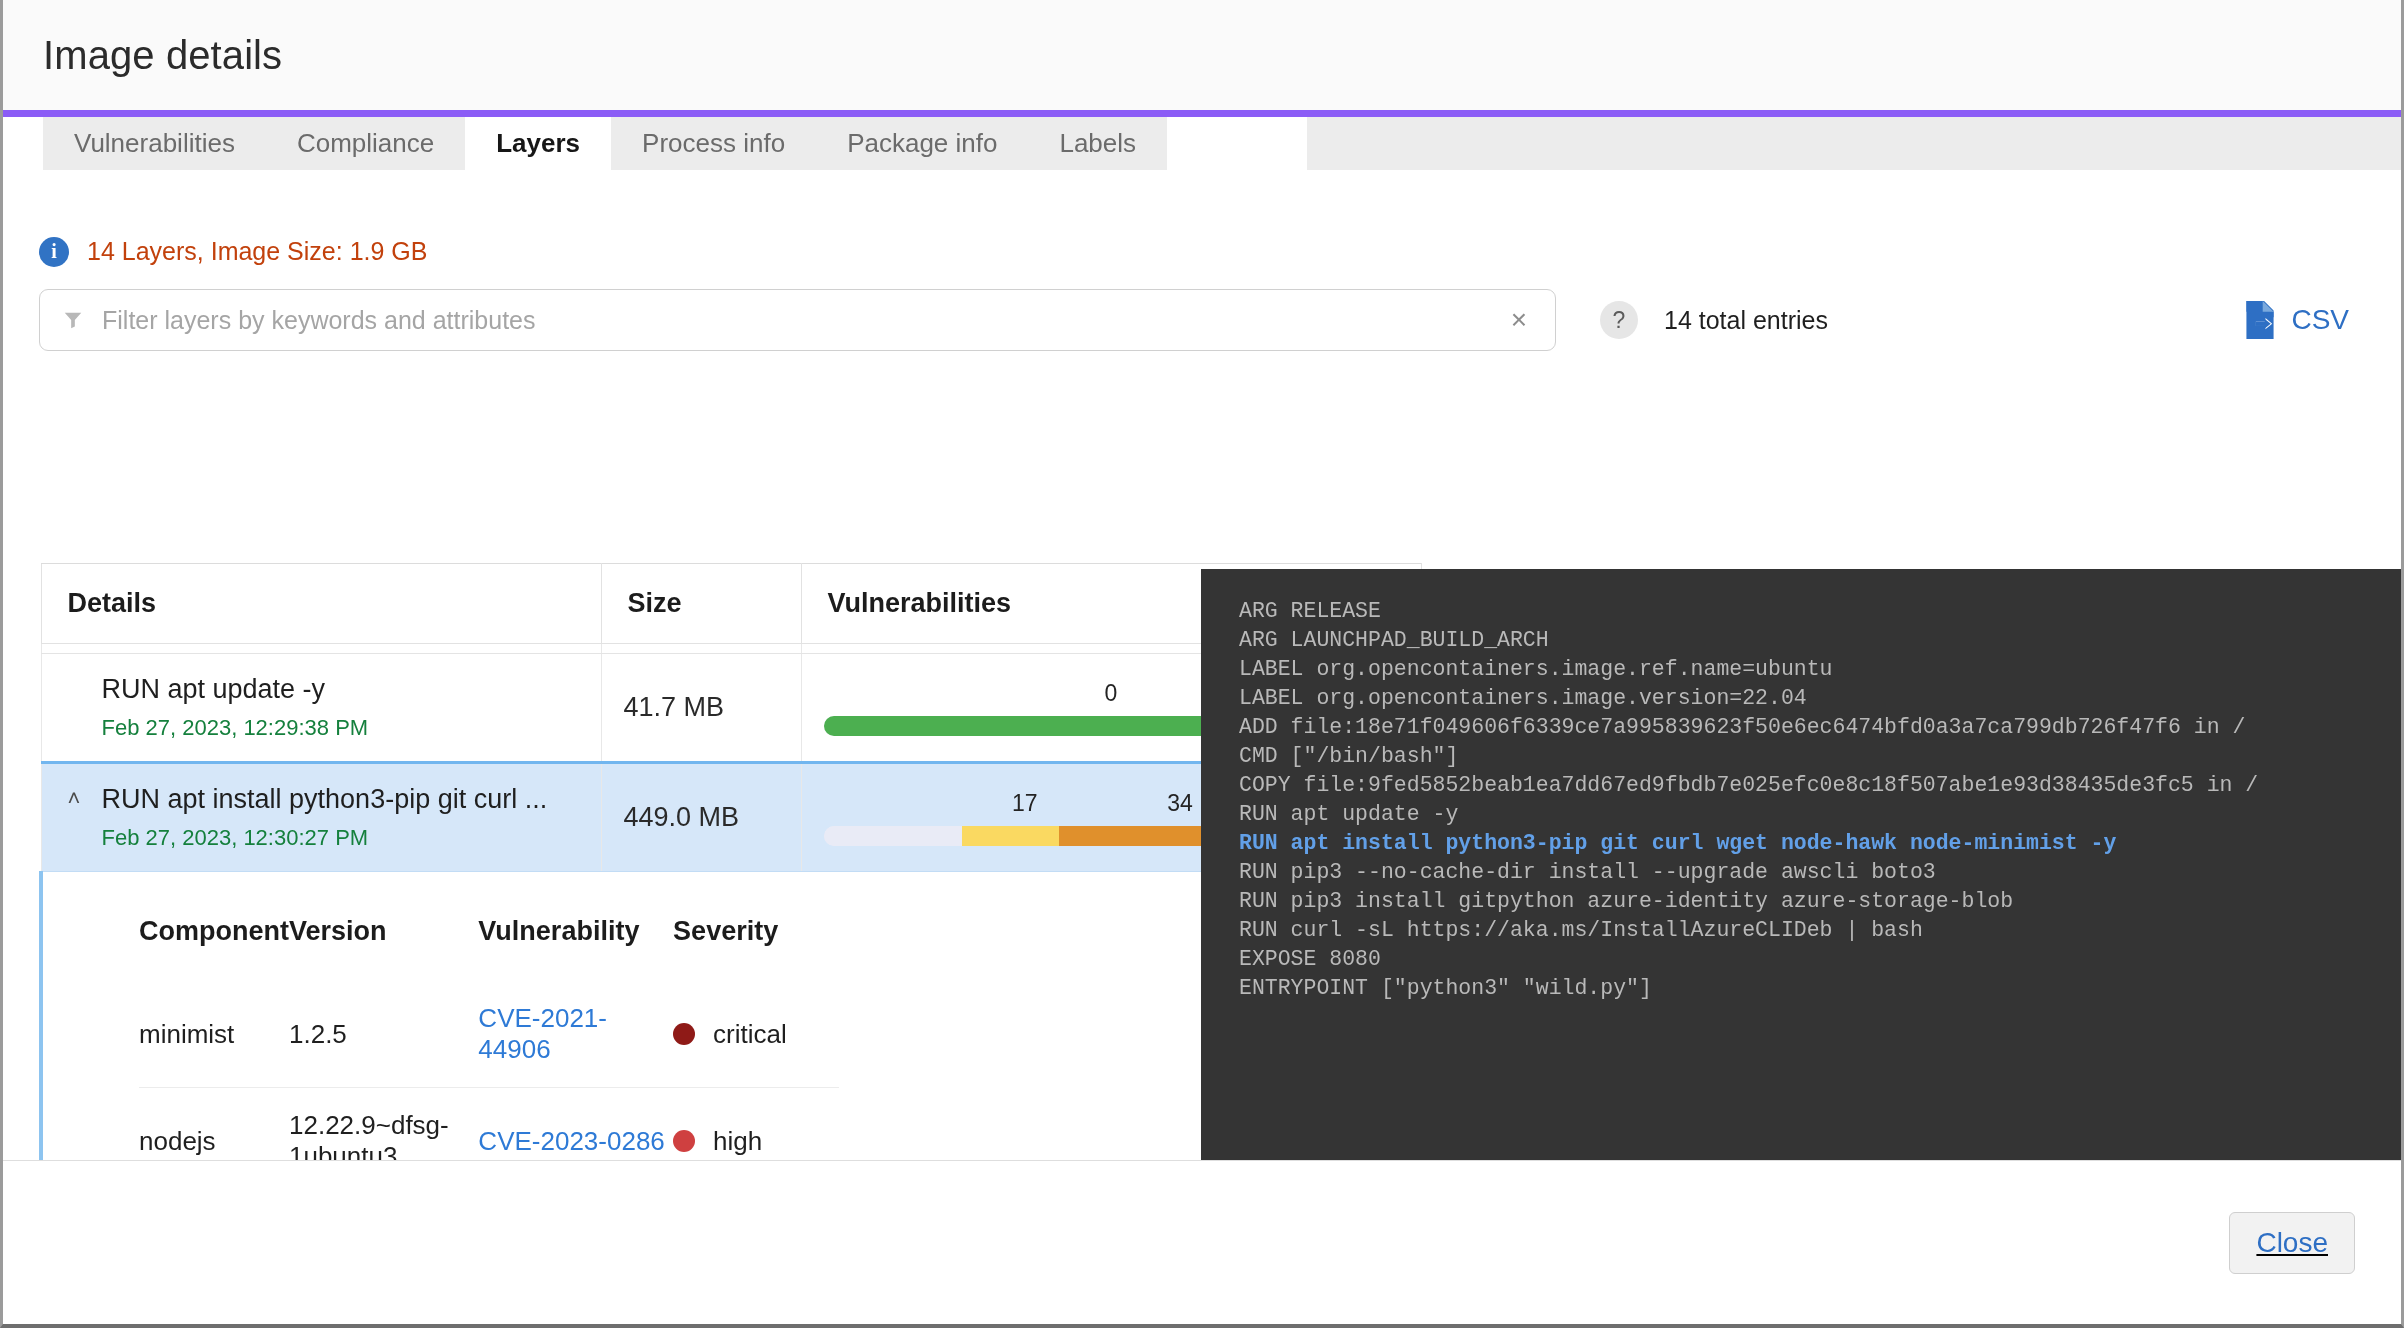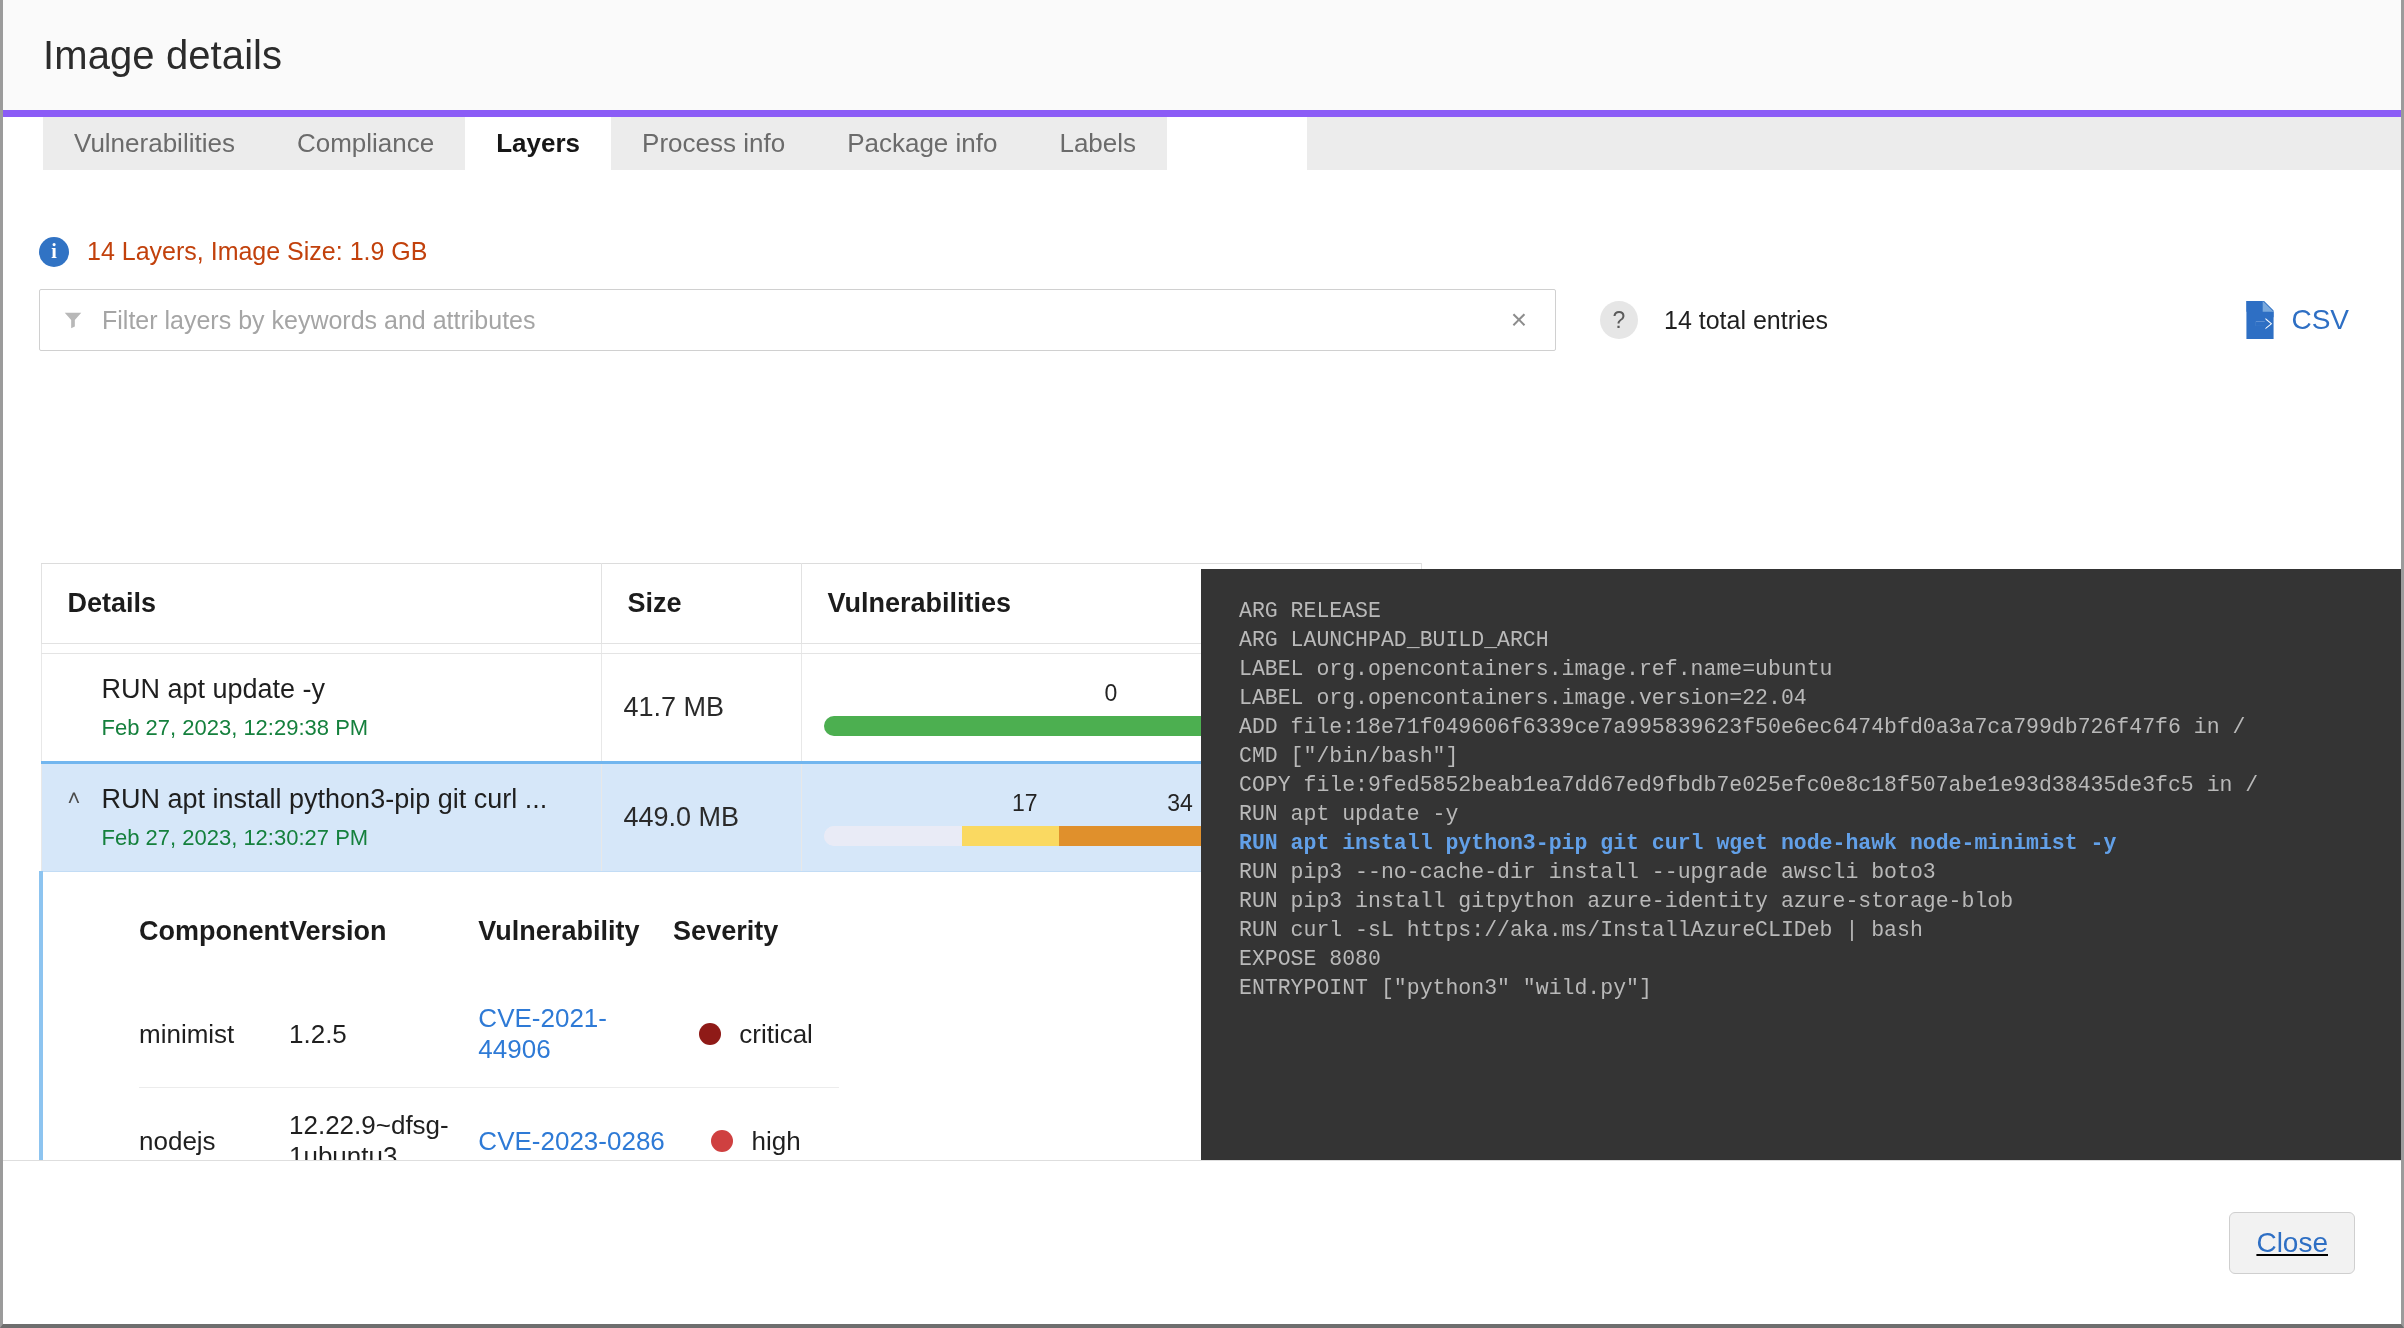--- a/index.html
+++ b/index.html
@@ -118,21 +118,21 @@
     display: flex;
     align-items: center;
     padding: 0 38px 0 36px;
     height: 72px;
     margin-top: 8px;
   }
   .filter-box {
     flex: 0 0 1517px;
     height: 62px;
     border: 1px solid #d0d0d0;
-    border-radius: 2px;
+    border-radius: 9px;
     background: #ffffff;
     display: flex;
     align-items: center;
     padding: 0 22px;
   }
   .funnel-icon {
     width: 22px; height: 22px;
     flex: 0 0 22px;
     margin-right: 16px;
     display: block;
@@ -334,21 +334,21 @@
     font-size: 26px;
     color: #1f1f1f;
     background: transparent;
     vertical-align: middle;
   }
   .cve-c-component { width: 132px; }
   .cve-c-version   { width: 194px; }
   .cve-c-vuln      { width: 200px; }
   .cve-c-sev       { width: 174px; }
   .cve-link { color: #2e7ad6; cursor: pointer; }
-  .sev-cell { display: flex; align-items: center; gap: 18px; justify-content: center; }
+  .sev-cell { display: flex; align-items: center; gap: 18px; }
   .sev-dot { width: 22px; height: 22px; border-radius: 50%; flex: 0 0 22px; }
 
   
   .code-panel {
     position: absolute;
     left: 1198px;
     top: 399px;
     width: 1203px;
     height: 760px;
     background: #343434;

